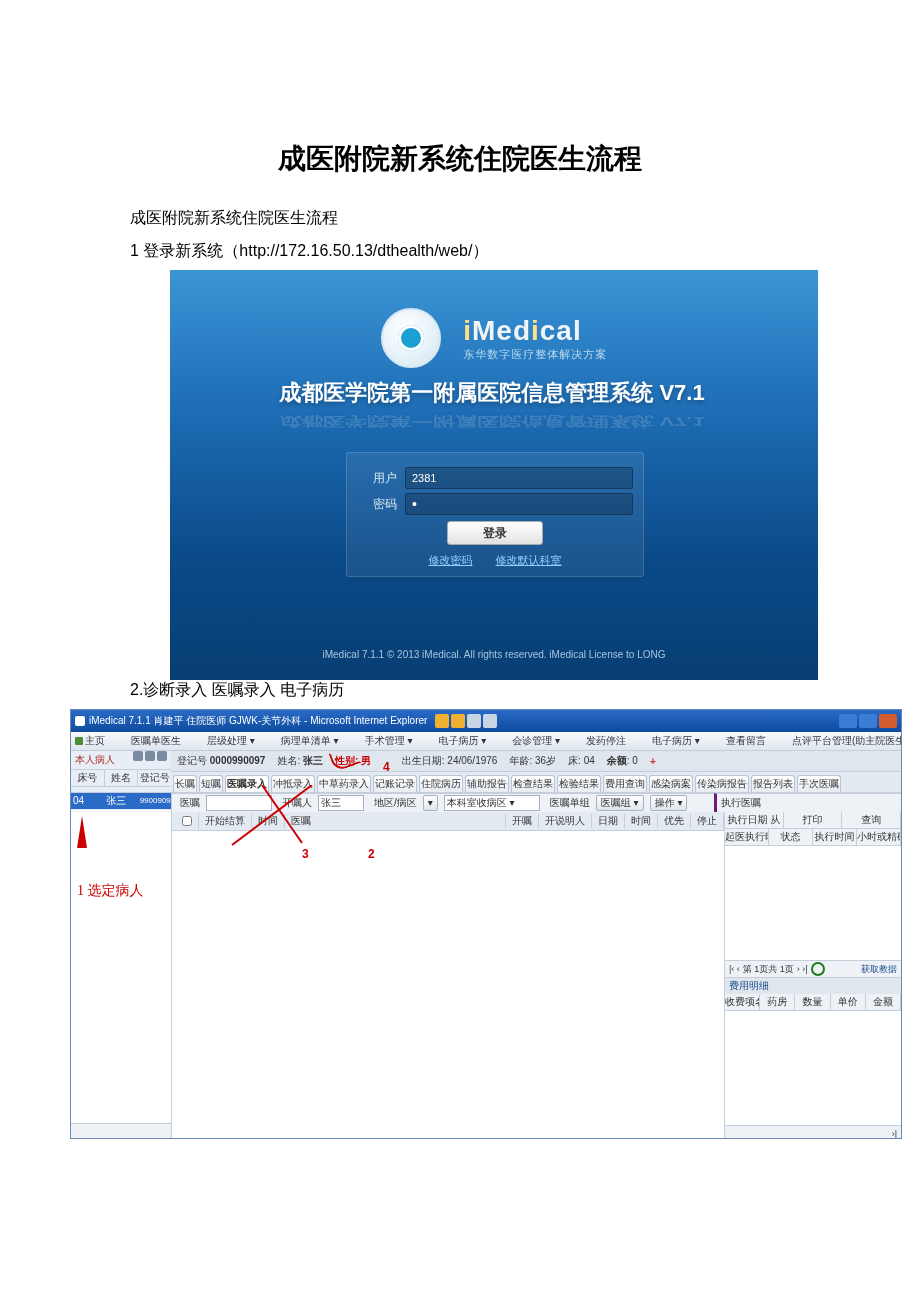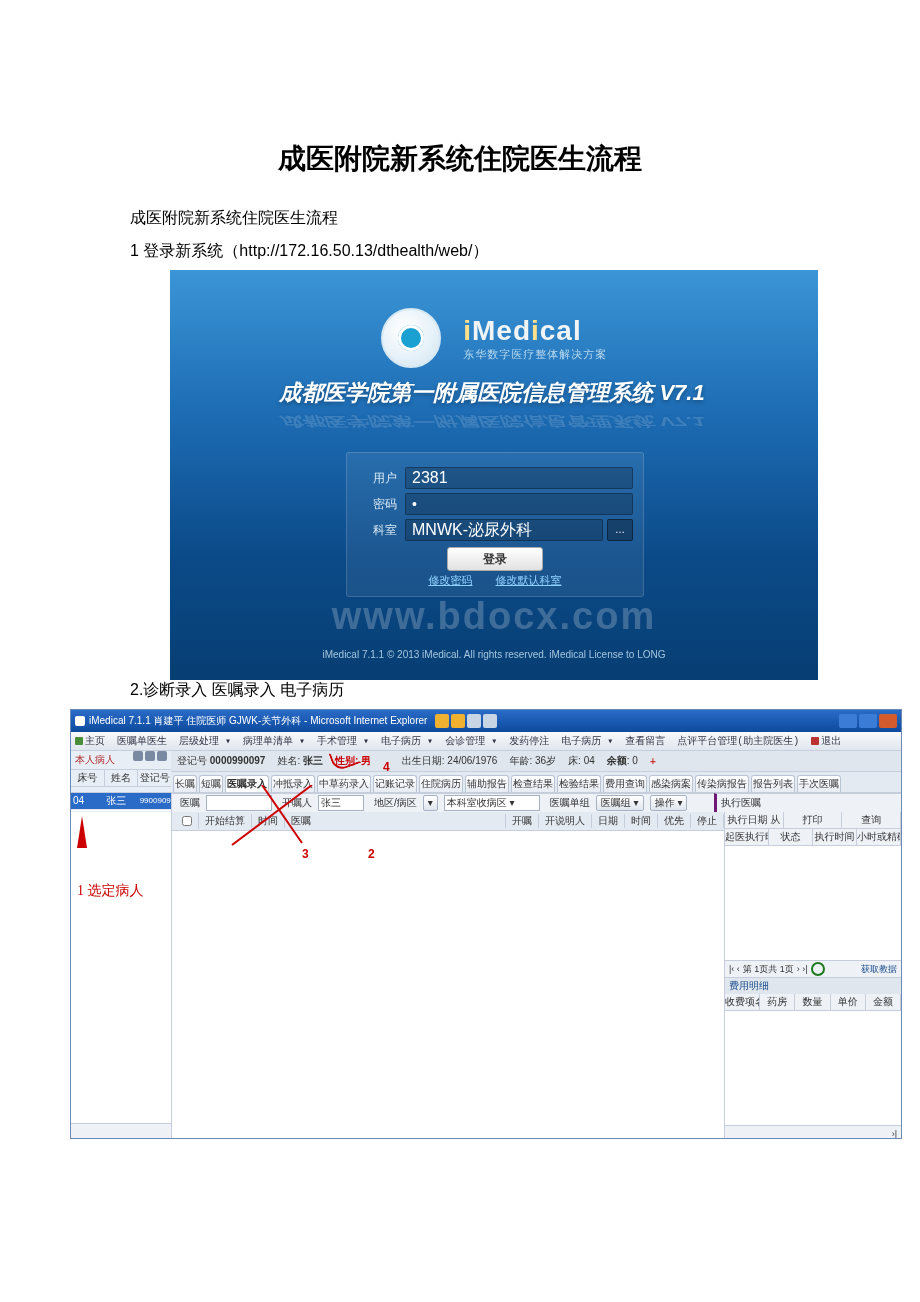--- a/index.html
+++ b/index.html
@@ -84,21 +84,20 @@
     letter-spacing: 1px;
   }
   .login-sys {
     position: absolute;
     top: 108px;
     left: 0;
     right: 4px;
     text-align: center;
     font-size: 22px;
     font-weight: bold;
-    font-style: italic;
     color: #fff;
     text-shadow: 0 2px 4px rgba(0,0,0,0.3);
   }
   .login-sys-reflect {
     opacity: 0.15;
     transform: scaleY(-0.6);
     margin-top: -2px;
   }
   .login-form {
     position: absolute;
@@ -122,21 +121,21 @@
     text-align: right;
     margin-right: 8px;
   }
   .login-input {
     flex: 1;
     height: 20px;
     background: rgba(0,0,0,0.2);
     border: 1px solid rgba(0,0,0,0.3);
     border-radius: 2px;
     color: #fff;
-    font-size: 16px;
+    font-size: 11px;
     padding: 0 6px;
     line-height: 20px;
     overflow: hidden;
     white-space: nowrap;
   }
   .login-input.pw::before {
     content: "•";
     font-size: 14px;
   }
   .login-dept-row {
@@ -165,21 +164,21 @@
     font-size: 12px;
     color: #333;
     text-align: center;
     line-height: 22px;
     font-weight: bold;
   }
   .login-links {
     text-align: center;
     font-size: 11px;
     color: #8fd0ff;
-    margin-top: 2px;
+    margin-top: 8px;
   }
   .login-links span {
     margin: 0 10px;
     text-decoration: underline;
   }
   .watermark {
     position: absolute;
     top: 325px;
     left: 0;
     right: 0;
@@ -236,22 +235,21 @@
   .c.min { background: #3a7cd6; }
   .c.max { background: #3a7cd6; }
   .c.close { background: #d35b2e; }
   .app-menubar {
     height: 18px;
     background: linear-gradient(#f8fafc, #e0e6ee);
     border-bottom: 1px solid #c6cedb;
     padding: 0 4px;
     display: flex;
     align-items: center;
-    gap: 12px;
-    font-family: Liberation Mono, monospace;
+    gap: 26px;
   }
   .app-menubar .mi { color: #334; white-space: nowrap; }
   .app-menubar .mi-icon {
     display:inline-block;width:8px;height:8px;background:#4a8e3a;border-radius:1px;vertical-align:middle;margin-right:2px;
   }
   .app-patient-bar {
     height: 20px;
     background: #dfe6ee;
     border-bottom: 1px solid #c6cedb;
     display: flex;
@@ -517,32 +515,26 @@
     </div>
     <div class="login-form">
       <div class="login-row">
         <span class="lbl">用户</span>
         <span class="login-input">2381</span>
       </div>
       <div class="login-row">
         <span class="lbl">密码</span>
         <span class="login-input pw"></span>
       </div>
-      <div class="login-row login-dept-row">
-        <span class="lbl">科室</span>
-        <span class="login-input">MNWK-泌尿外科</span>
-        <span class="login-dept-btn">…</span>
-      </div>
       <span class="login-btn">登录</span>
       <div class="login-links">
         <span>修改密码</span>
         <span>修改默认科室</span>
       </div>
     </div>
-    <div class="watermark">www.bdocx.com</div>
     <div class="login-footer">iMedical 7.1.1 © 2013 iMedical. All rights reserved. iMedical License to LONG</div>
   </div>
 
   <div class="doc-step" style="">2.诊断录入 医嘱录入 电子病历</div>
 
   <div class="app-shot">
 
     <div class="app-titlebar">
       <span class="app-title-icon"></span>
       <span>iMedical 7.1.1 肖建平 住院医师 GJWK-关节外科 - Microsoft Internet Explorer</span>

